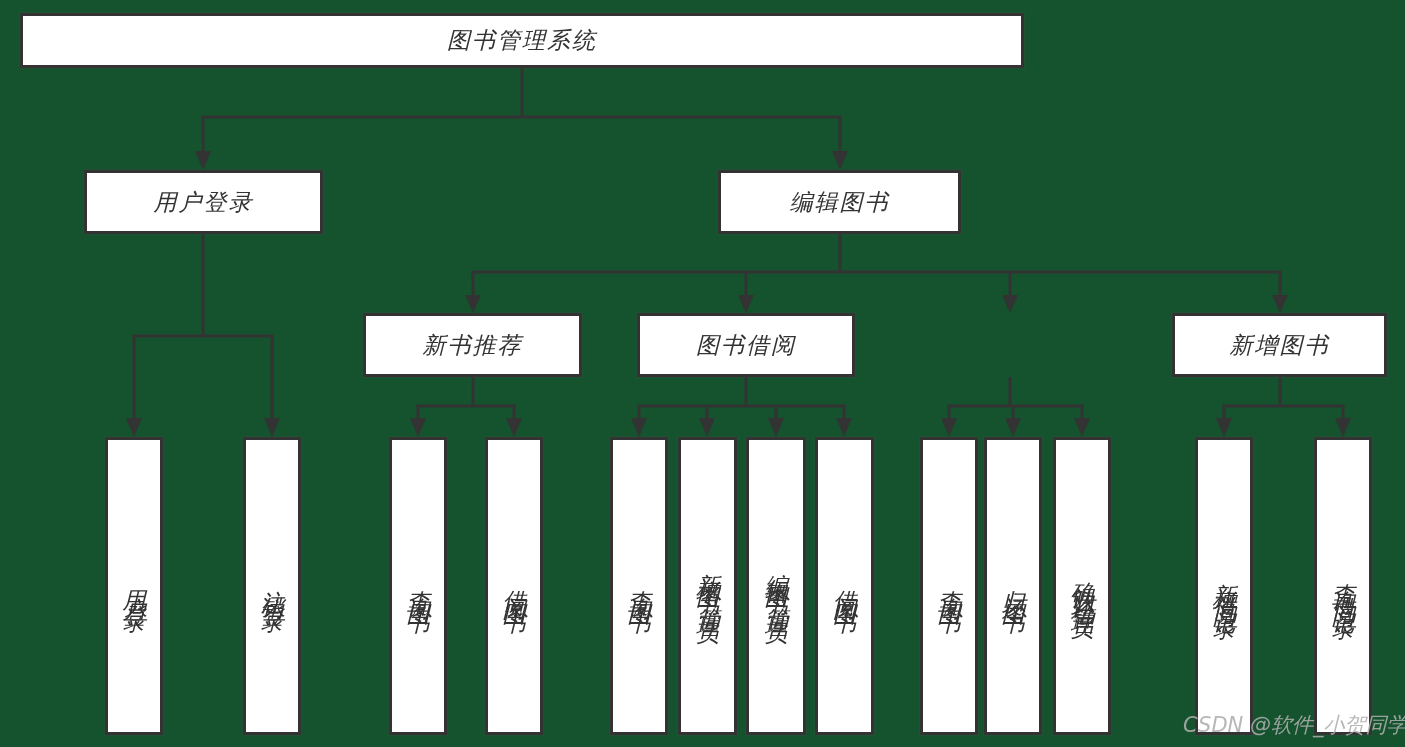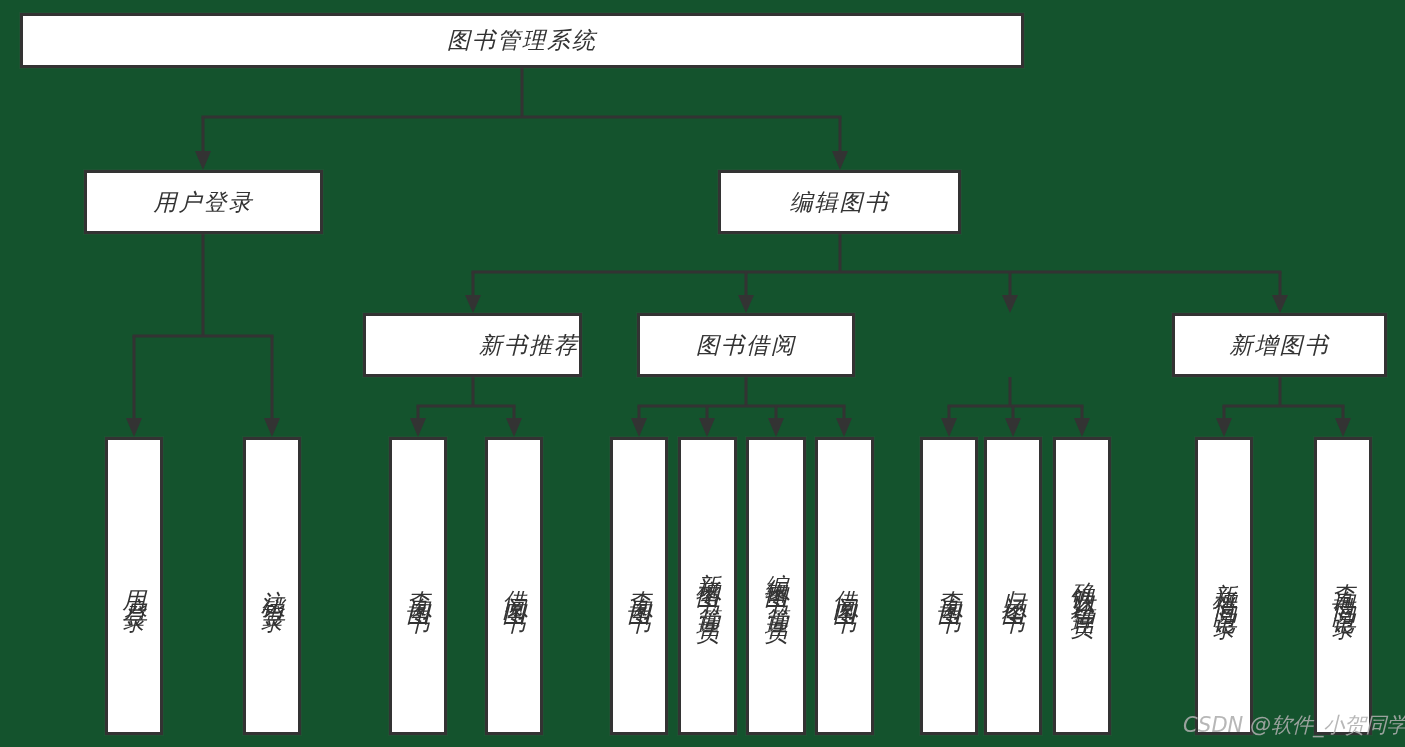--- a/index.html
+++ b/index.html
@@ -129,21 +129,21 @@
     <span class="h-label">图书管理系统</span>
   </div>
 
   <div class="box" style="left:84px; top:170px; width:239px; height:64px;">
     <span class="h-label">用户登录</span>
   </div>
   <div class="box" style="left:718px; top:170px; width:243px; height:64px;">
     <span class="h-label">编辑图书</span>
   </div>
 
-  <div class="box" style="left:363px; top:313px; width:219px; height:64px;justify-content:flex-end;">
+  <div class="box" style="left:363px; top:313px; width:219px; height:64px;">
     <span class="h-label">新书推荐</span>
   </div>
   <div class="box" style="left:637px; top:313px; width:218px; height:64px;">
     <span class="h-label">图书借阅</span>
   </div>
   <div class="box" style="left:1172px; top:313px; width:215px; height:64px;">
     <span class="h-label">新增图书</span>
   </div>
 
   <div class="box" style="left:105px; top:437px; width:58px; height:298px;">

